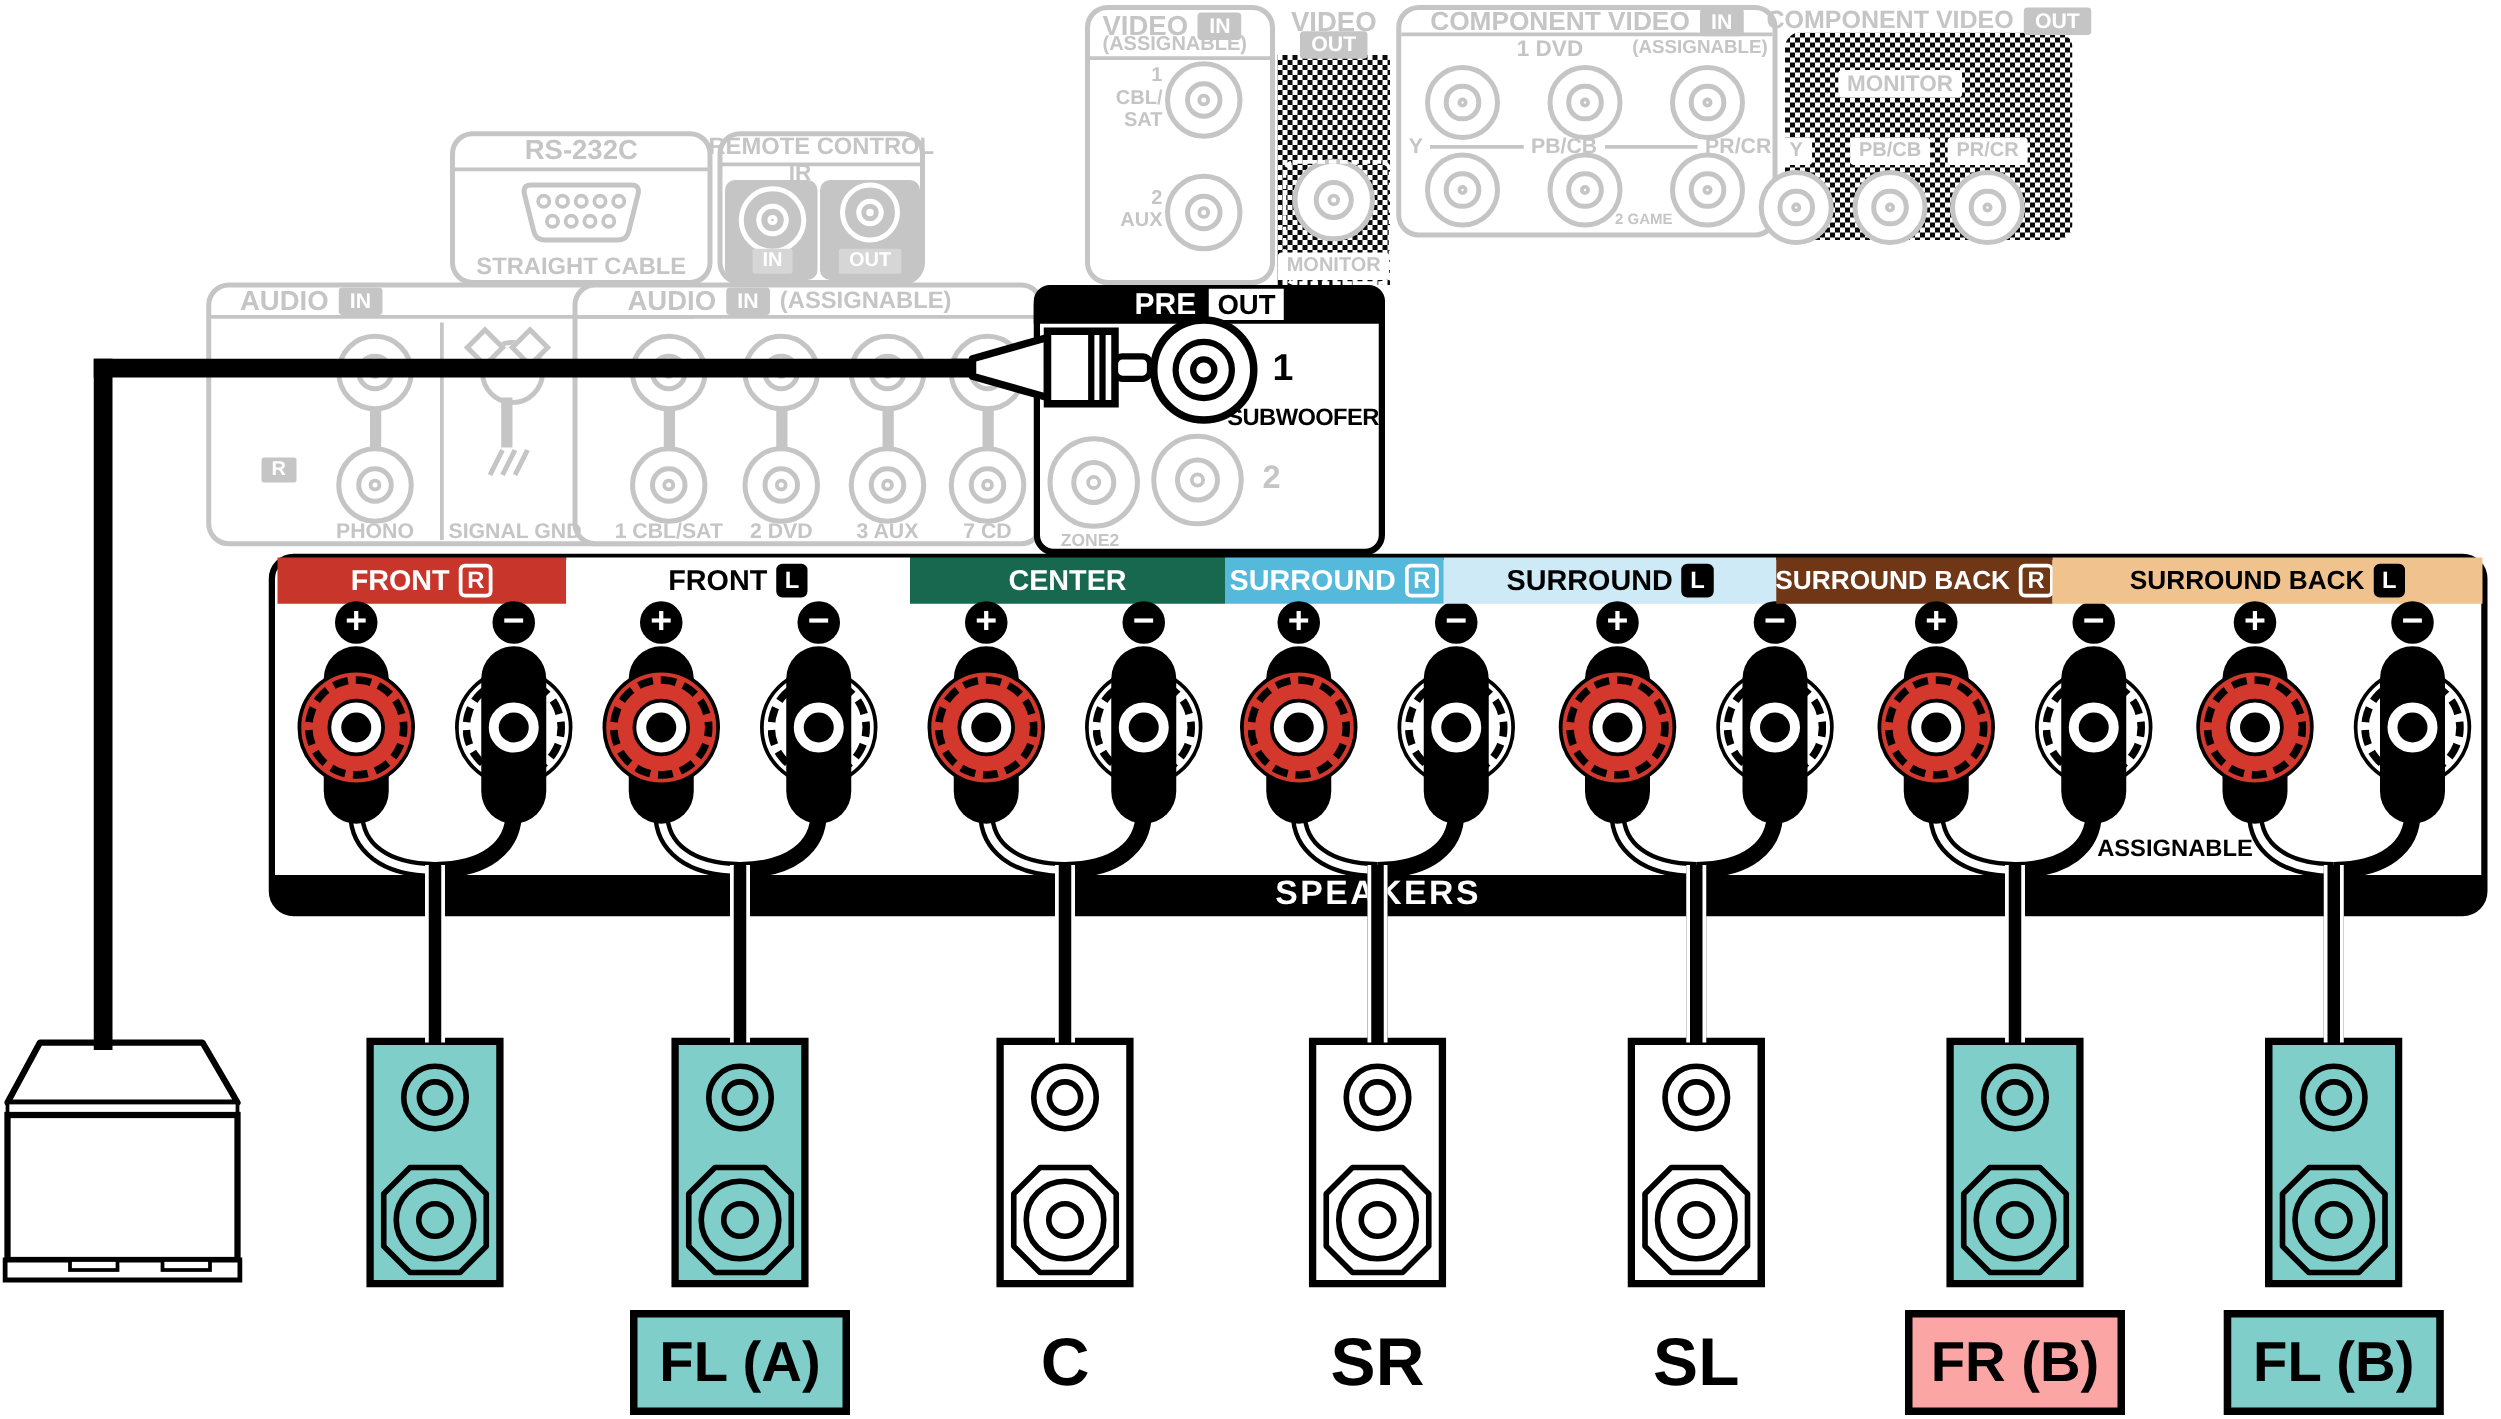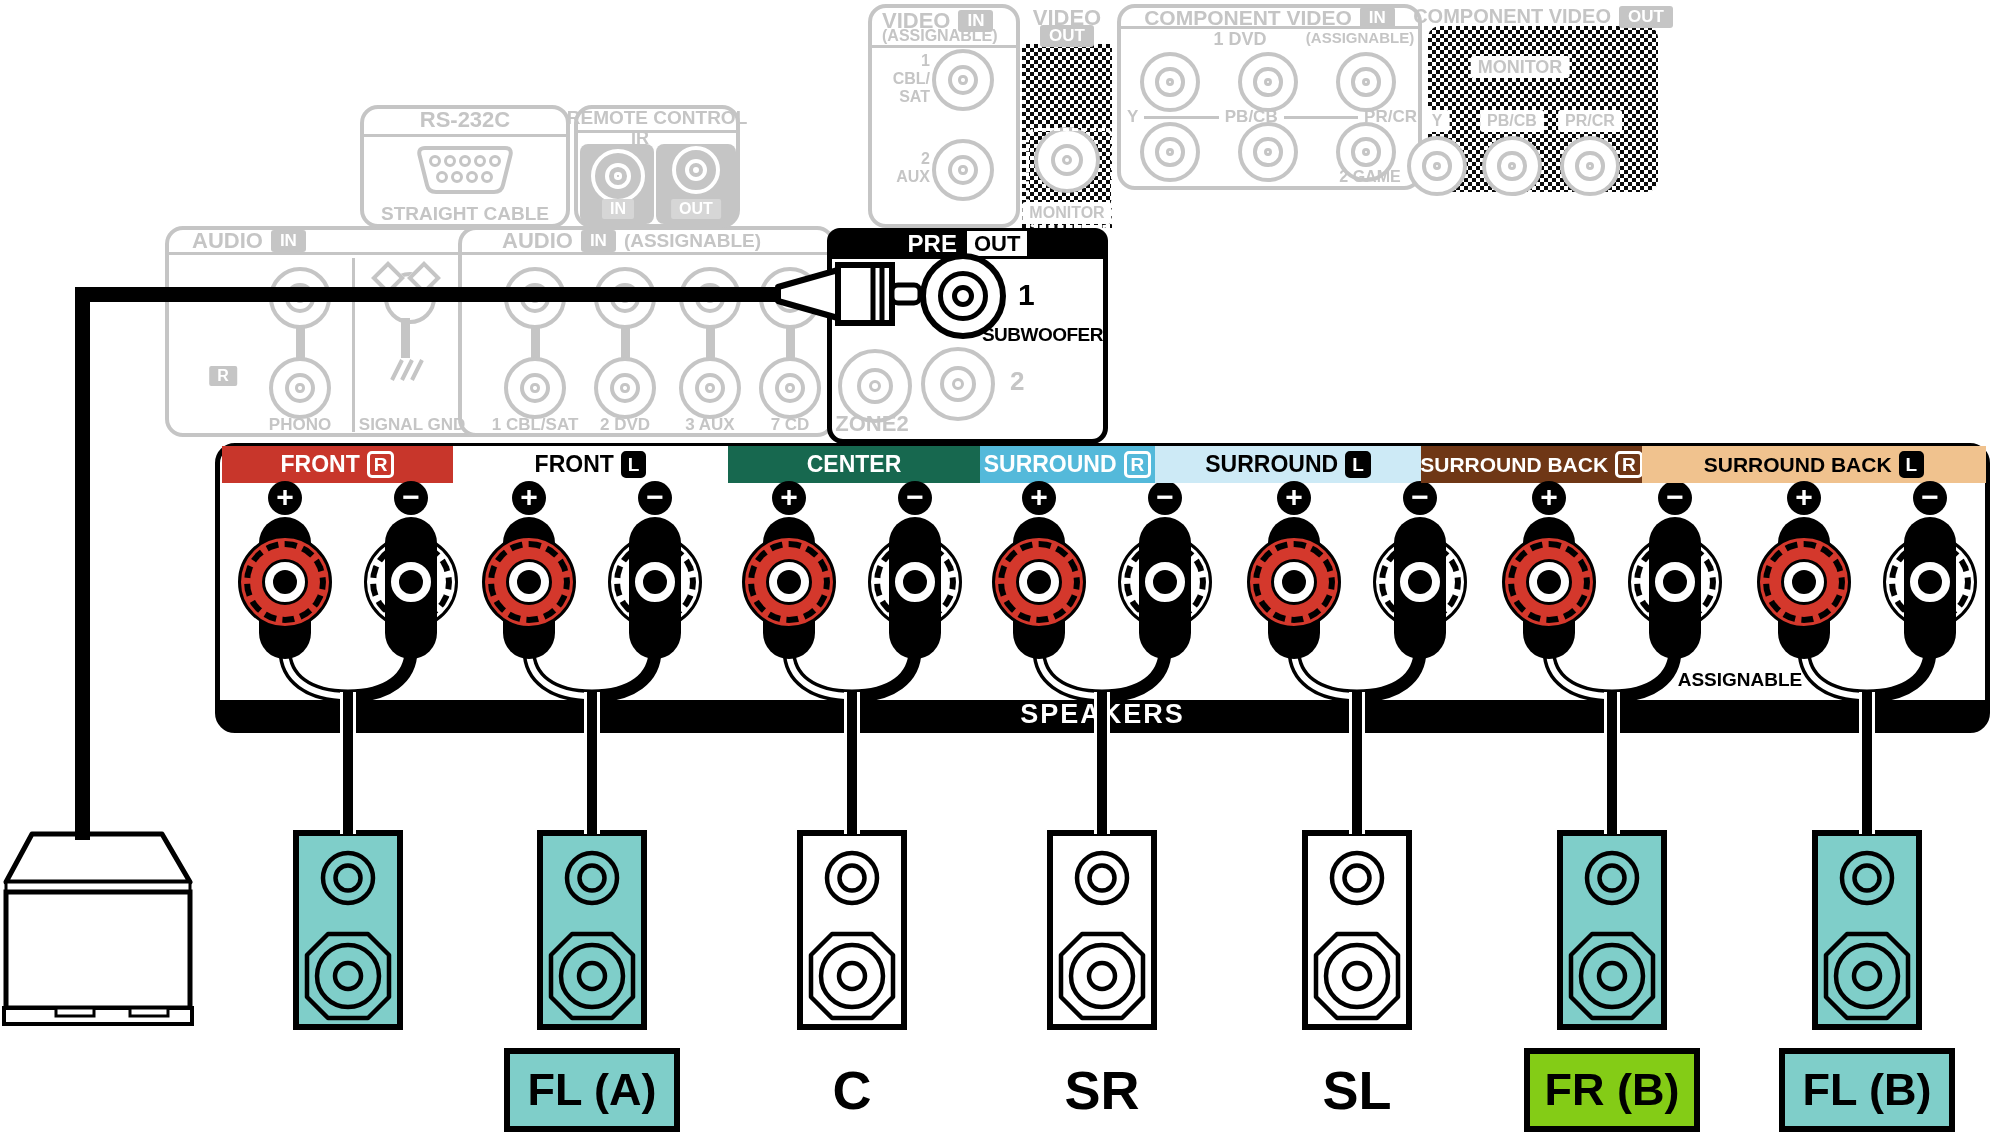--- a/index.html
+++ b/index.html
@@ -179,40 +179,40 @@
   <div class="wbadge" style="left:1512px;top:110px">PB/CB</div>
   <div class="wbadge" style="left:1590px;top:110px">PR/CR</div>
 
   <div class="ylabels" style="left:1127px;top:107px;width:290px">
     <span>Y</span>
       <i></i>
     <span>PB/CB</span>
       <i></i>
     <span>PR/CR</span>
   </div>
-  <div class="flabel" style="left:1370px;top:168px;font-size:16px">2 GAME</div>
+  <div class="flabel" style="left:1315px;top:168px;font-size:12px">2 GAME</div>
 
   <div class="hpanel" style="left:827px;top:228px;width:281px;height:216px"></div>
   <div class="hhead" style="left:827px;top:228px;width:281px;height:31px">
     <span>PRE</span>
     <span class="outb">OUT</span>
   </div>
   <div class="jack" style="left:920px;top:253px">
       <i></i>
     </div>
   <div class="blk-label" style="left:1018px;top:278px;font-size:30px">1</div>
   <div class="blk-label" style="left:935px;top:324px;width:168px;text-align:right;font-size:19px;letter-spacing:-0.5px">SUBWOOFER</div>
   <div class="frca" style="left:838px;top:349px;width:74px;height:74px;z-index:3">
       <i></i>
     </div>
   <div class="frca" style="left:921px;top:347px;width:74px;height:74px;z-index:3">
       <i></i>
     </div>
   <div class="abs" style="left:1010px;top:366px;color:var(--g);font-size:26px;z-index:3">2</div>
-  <div class="flabel" style="left:872px;top:411px;font-size:22px;z-index:3">ZONE2</div>
+  <div class="flabel" style="left:872px;top:424px;font-size:14px;z-index:3">ZONE2</div>
 
   <div class="cable" style="left:75px;top:287px;width:712px;height:15px"></div>
   <div class="cable" style="left:75px;top:287px;width:15px;height:553px"></div>
   <svg class="abs" style="left:762px;top:258px;z-index:4" width="162" height="72" viewBox="0 0 162 72">
     <rect x="0" y="29" width="22" height="14" fill="#000"></rect>
     <polygon points="16,29 76,12 76,60 16,43" fill="#fff" stroke="#000" stroke-width="6" stroke-linejoin="round"></polygon>
     <rect x="76" y="7" width="54" height="58" fill="#fff" stroke="#000" stroke-width="6"></rect>
     <line x1="111" y1="10" x2="111" y2="62" stroke="#000" stroke-width="5"></line>
     <line x1="120" y1="10" x2="120" y2="62" stroke="#000" stroke-width="5"></line>
     <rect x="130" y="27" width="28" height="18" rx="6" fill="#fff" stroke="#000" stroke-width="5"></rect>
@@ -498,21 +498,21 @@
       </span>
     </div>
     <div class="spk" style="left: 1557px;"><svg width="110" height="200" viewBox="0 0 110 200">
      <rect x="3" y="3" width="104" height="194" fill="#7FCEC9" stroke="#000" stroke-width="6"></rect>
      <circle cx="55" cy="48" r="25" fill="none" stroke="#000" stroke-width="4.5"></circle>
      <circle cx="55" cy="48" r="12.5" fill="none" stroke="#000" stroke-width="4.5"></circle>
      <path d="M35,104 H75 L96,125 V167 L75,188 H35 L14,167 V125 Z" fill="none" stroke="#000" stroke-width="4.5" stroke-linejoin="round"></path>
      <circle cx="55" cy="146" r="31" fill="none" stroke="#000" stroke-width="4.5"></circle>
      <circle cx="55" cy="146" r="13" fill="none" stroke="#000" stroke-width="4.5"></circle>
    </svg></div>
-    <div class="blabel boxed" style="left: 1524px; background: #84cc16;">FR (B)</div>
+    <div class="blabel boxed" style="left: 1524px; background: #fca5a5;">FR (B)</div>
     <div class="ch-bar" style="left: 1642px; width: 344px; background: rgb(240, 194, 142); color: rgb(0, 0, 0); font-size: 21px;">
       <span>SURROUND BACK</span>
       <span class="ch-badge filled">L</span>
     </div>
     <div class="curves" style="left: 1797px;"><svg width="140" height="52" viewBox="0 0 140 52">
      <path d="M7,0 C7,28 30,46 70,46" fill="none" stroke="#000" stroke-width="13"></path>
      <path d="M133,0 C133,28 110,46 70,46" fill="none" stroke="#000" stroke-width="13"></path>
      <path d="M7,0 C7,28 30,46 70,46" fill="none" stroke="#fff" stroke-width="6"></path>
    </svg></div>
     <div class="vcable" style="left: 1859px; top: 692px; height: 142px;"></div>

